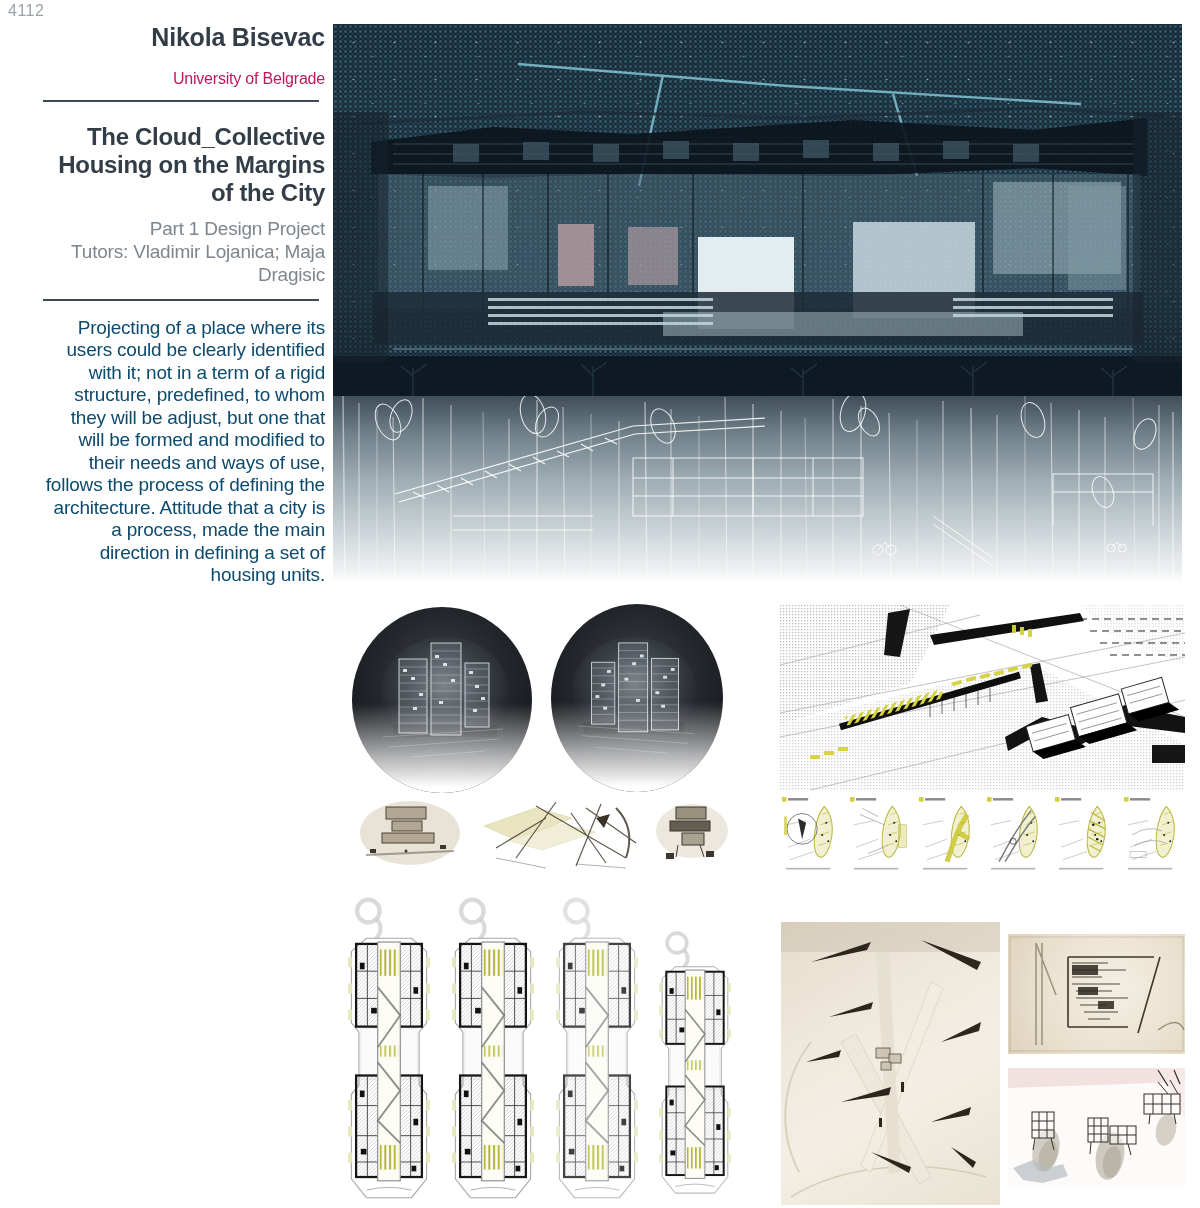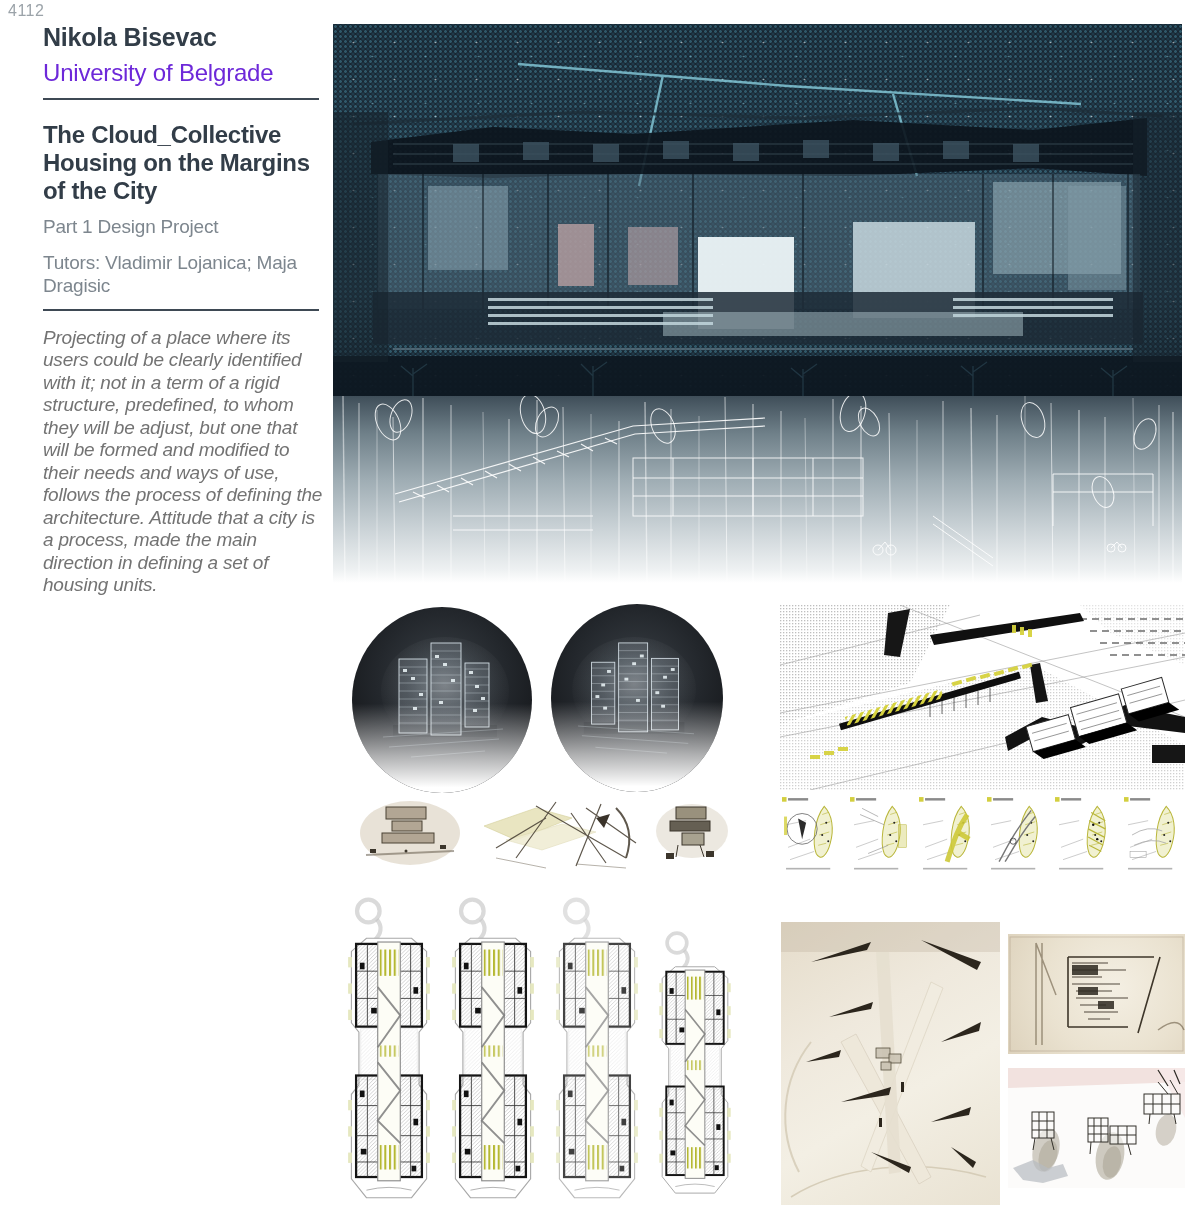--- a/index.html
+++ b/index.html
@@ -1,27 +1,27 @@
 <!DOCTYPE html>
 <html><head>
 <meta charset="utf-8">
 <style>
   html,body{margin:0;padding:0;background:#fff;}
   .page{position:relative;width:1200px;height:1208px;background:#fff;overflow:hidden;
-        font-family:"Liberation Sans",sans-serif;color:#333e49;}
+        font-family:"Liberation Sans",sans-serif;color:#333e49;text-align:right;}
   
   .code{position:absolute;left:8px;top:2px;font-size:16px;color:#9ba3a9;letter-spacing:.5px;}
   .leftcol{position:absolute;left:43px;top:24px;width:282px;}
   .author{font-size:25px;font-weight:bold;color:#323d48;line-height:1.1;margin:0;letter-spacing:-.2px;}
-  .school{font-size:24px;color:#6d28d9;line-height:1.15;margin-top:7px;letter-spacing:-.2px;}
+  .school{font-size:16px;color:#be185d;line-height:1.15;margin-top:18px;letter-spacing:-.2px;}
   .rule{border:none;border-top:2px solid #3e4954;margin:12px 0 0 0;width:276px;}
   .title{font-size:24px;font-weight:bold;color:#323d48;line-height:1.17;margin:21px 0 0 0;letter-spacing:-.3px;}
-  .meta{font-size:19px;color:#7d868e;line-height:1.22;margin-top:12px;letter-spacing:-.2px;}
+  .meta{font-size:19px;color:#7d868e;line-height:1.22;margin-top:0;letter-spacing:-.2px;}
   .meta.first{margin-top:10px;}
-  .desc{font-size:19px;color:#737373;line-height:1.185;margin:16px 0 0 0;letter-spacing:-.2px;font-style:italic;}
+  .desc{font-size:19px;color:#0c4a6e;line-height:1.185;margin:16px 0 0 0;letter-spacing:-.2px;}
   
   figure{margin:0;padding:0;position:absolute;overflow:hidden;}
   figure svg{display:block;width:100%;height:100%;}
   .hero{left:333px;top:24px;width:849px;height:559px;}
   .hero-top{position:absolute;left:0;top:0;width:849px;height:372px;overflow:hidden;
     background:
       radial-gradient(rgba(255,255,255,.55) .7px, transparent 1.2px) 0 0/41px 37px,
       radial-gradient(rgba(160,220,235,.45) .7px, transparent 1.2px) 13px 9px/53px 47px,
       radial-gradient(rgba(80,160,185,.42) 1px, transparent 1.7px) 0 0/5px 5px,
       radial-gradient(rgba(45,100,125,.38) 1px, transparent 1.7px) 2.5px 2.5px/5px 5px,

